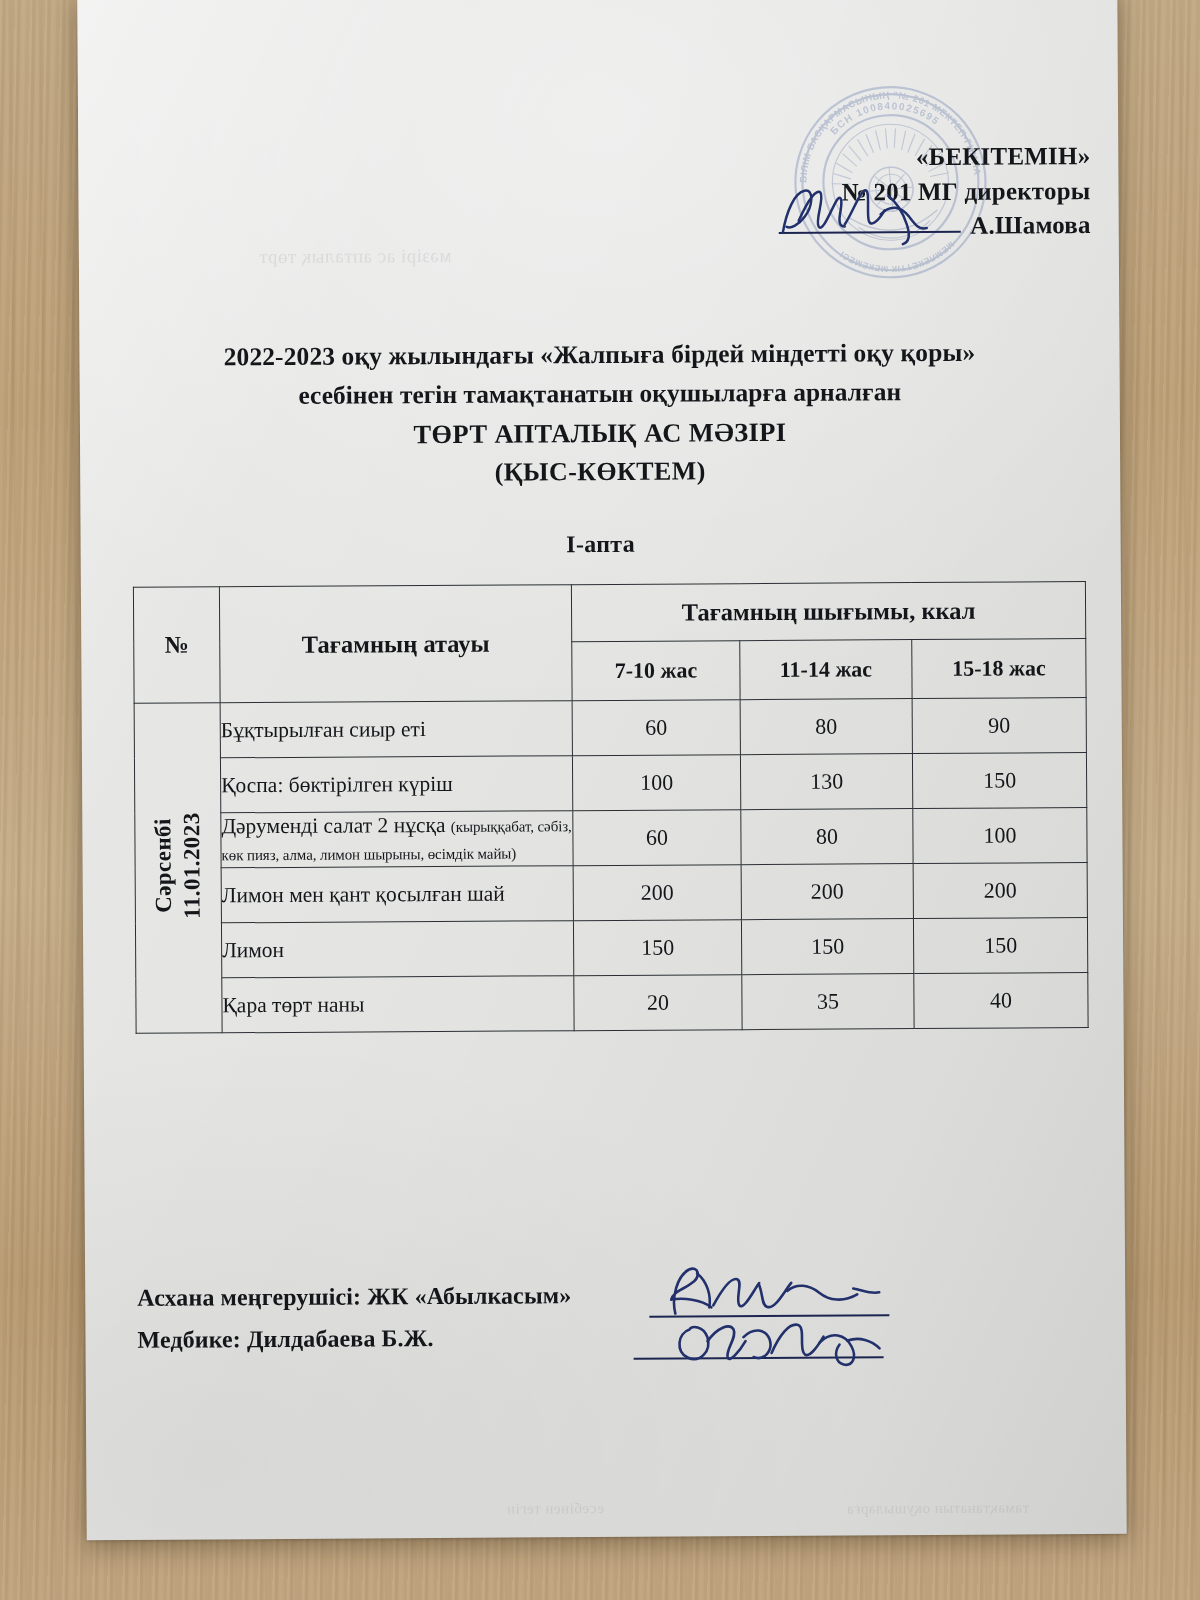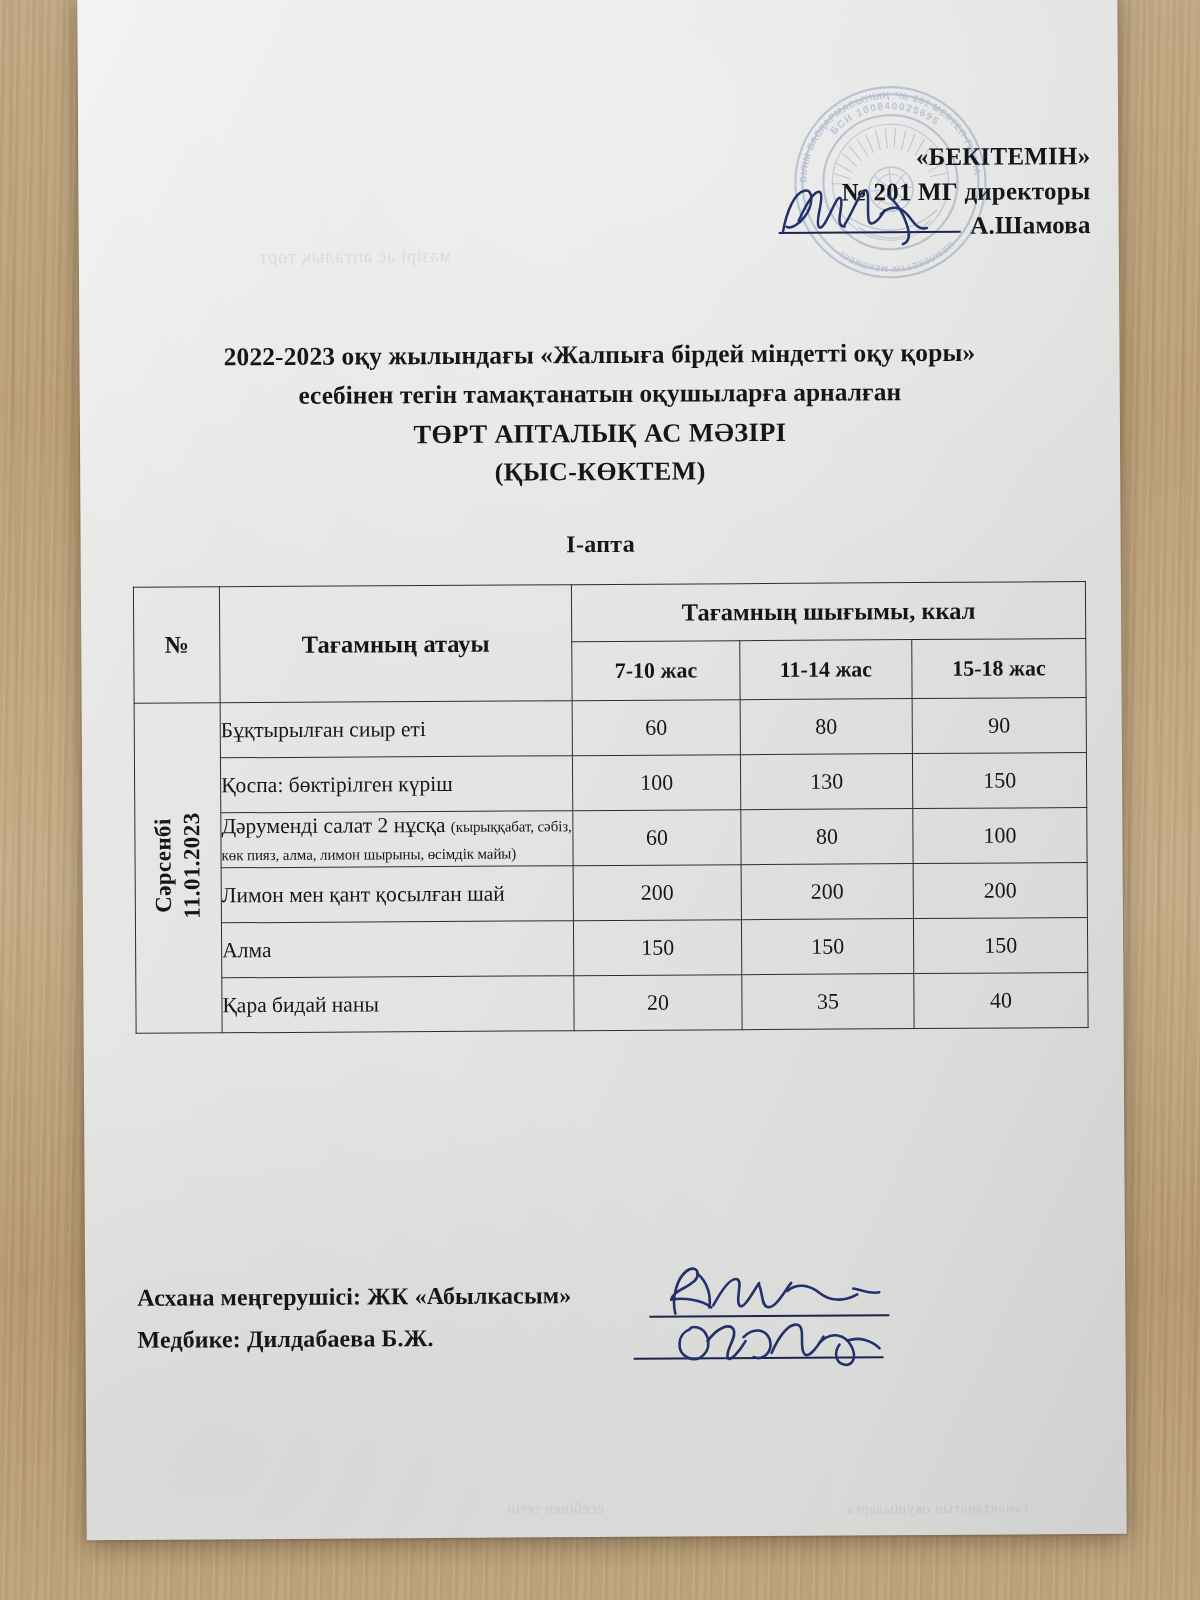--- a/index.html
+++ b/index.html
@@ -435,27 +435,27 @@
             <td class="val">80</td>
             <td class="val">100</td>
           </tr>
           <tr>
             <td class="dish"><span>Лимон мен қант қосылған шай</span></td>
             <td class="val">200</td>
             <td class="val">200</td>
             <td class="val">200</td>
           </tr>
           <tr>
-            <td class="dish"><span>Алма</span></td>
+            <td class="dish"><span>Лимон</span></td>
             <td class="val">150</td>
             <td class="val">150</td>
             <td class="val">150</td>
           </tr>
           <tr>
-            <td class="dish"><span>Қара бидай наны</span></td>
+            <td class="dish"><span>Қара төрт наны</span></td>
             <td class="val">20</td>
             <td class="val">35</td>
             <td class="val">40</td>
           </tr>
         </tbody>
       </table>
     </div>
 
     <div class="footer">
       <div class="foot-row">

